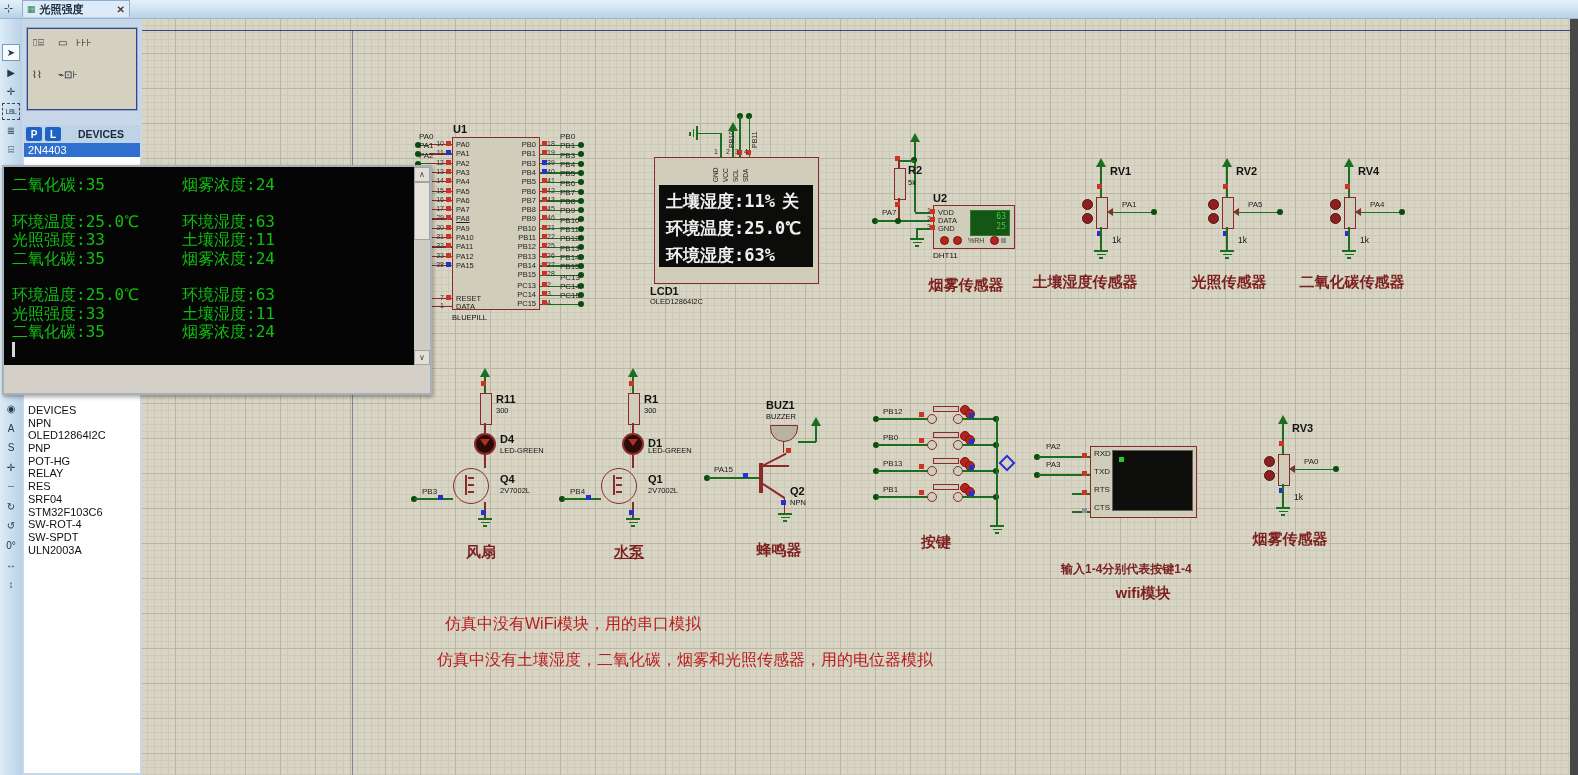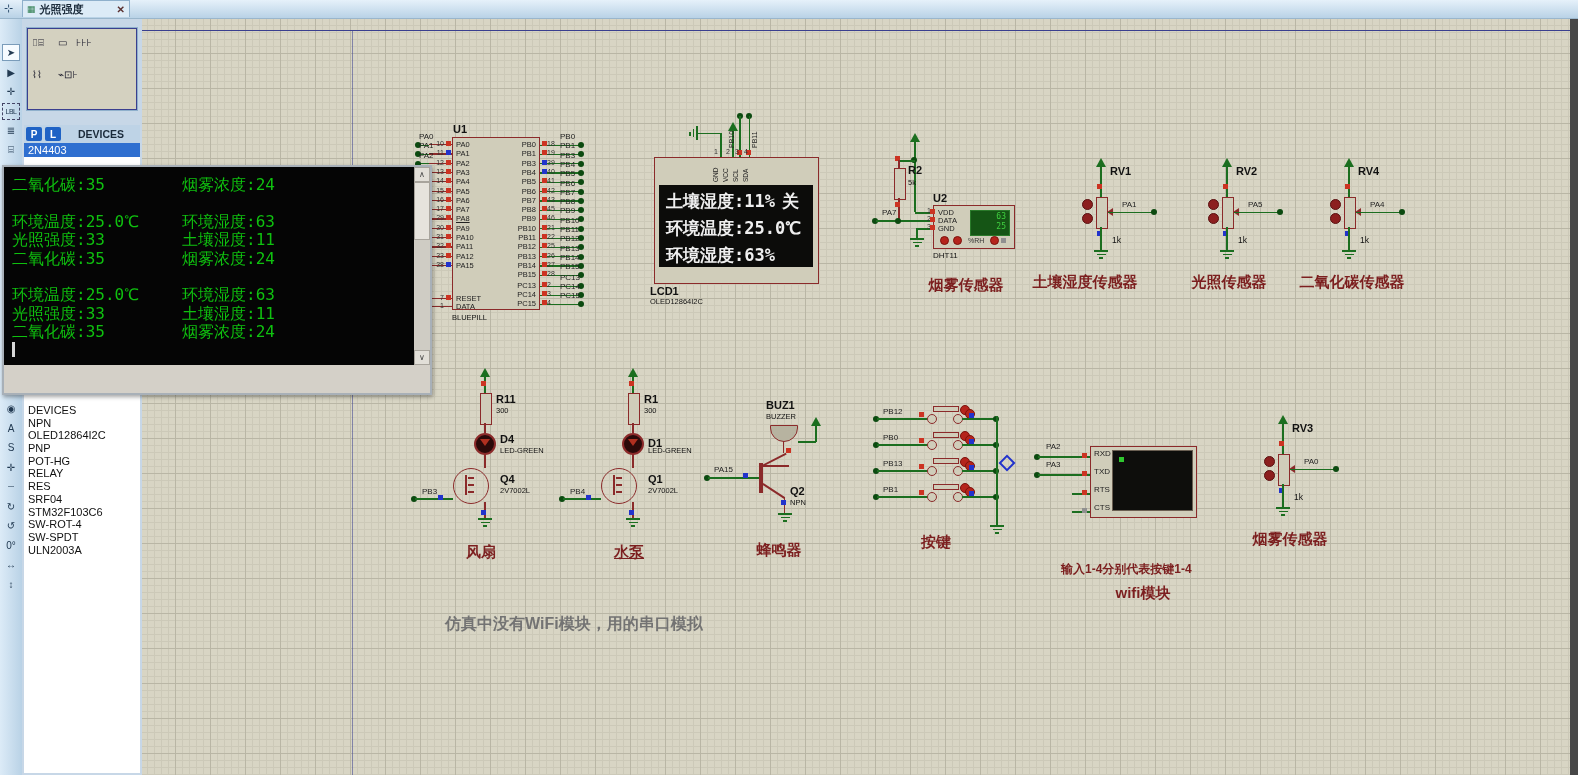--- a/index.html
+++ b/index.html
@@ -27,21 +27,21 @@
   .sqb{width:5px;height:5px;background:#2233cc}
   .sqg{width:5px;height:5px;background:#909090}
   .body{background:#d0cdba;border:1px solid #8b2a2a}
   .ref{font-size:11px;font-weight:bold;color:#111;white-space:nowrap}
   .val{font-size:7.5px;color:#111;white-space:nowrap}
   .net{font-size:8px;color:#222;white-space:nowrap}
   .pn{font-size:7px;color:#333;white-space:nowrap}
   .pin{font-size:7.5px;color:#222;white-space:nowrap}
   .cn{font-size:15px;font-weight:bold;color:#7c1f1f;white-space:nowrap}
   .cn2{font-size:12px;font-weight:bold;color:#7c1f1f;white-space:nowrap}
-  .cn3{font-size:16px;font-weight:bold;color:#737373;white-space:nowrap}
+  .cn3{font-size:16px;font-weight:normal;color:#b91c1c;white-space:nowrap}
   .ctr{transform:translateX(-50%)}
   .tri{width:0;height:0;border-left:5px solid transparent;border-right:5px solid transparent;border-bottom:9px solid #1b6e1f}
   .gbar{background:#1b6e1f}
   .led{border-radius:50%;background:#2b0a0a;border:2px solid #8b2a2a}
   .ledtri{width:0;height:0;border-left:5px solid transparent;border-right:5px solid transparent;border-top:7px solid #b03020}
   .fet{border-radius:50%;border:1.5px solid #8b2a2a}
   .potbtn{width:9px;height:9px;border-radius:50%;background:#8c1f1f;border:1px solid #5a1010}
   .warr{width:0;height:0;border-top:4px solid transparent;border-bottom:4px solid transparent;border-right:6px solid #8b2a2a}
   .dome{border:1.5px solid #8b2a2a;border-radius:0 0 14px 14px;background:#b7b3a0}
   .kc{width:8px;height:8px;border:1.5px solid #8b2a2a;border-radius:50%;background:#d0cdba}
@@ -618,20 +618,21 @@
       <div class="a gw" style="left:8px;top:34px;width:52px;height:1.5px;"></div>
       <div class="a sqr" style="left:52px;top:31px;"></div>
       <div class="a gw" style="left:42px;top:53px;width:18px;height:1.5px;"></div>
       <div class="a sqr" style="left:52px;top:50px;"></div>
       <div class="a gw" style="left:42px;top:71px;width:18px;height:1.5px;"></div>
       <div class="a sqg" style="left:52px;top:68px;"></div>
       <div class="a cn ctr" style="left:113px;top:99px;margin-top:45px;">wifi模块</div>
       <div class="a cn2" style="left:31px;top:121px;">输入1-4分别代表按键1-4</div>
     </div>
     <div class="a cn3" style="left:445px;top:614px;">仿真中没有WiFi模块，用的串口模拟</div>
+    <div class="a cn3" style="left:437px;top:650px;">仿真中没有土壤湿度，二氧化碳，烟雾和光照传感器，用的电位器模拟</div>
   </div>
 
 <div id="tabbar">
   <div id="app-mini">⊹</div>
   <div class="tab">
     <span class="tab-ic">▦</span>
     <span class="tab-tt">光照强度</span>
     <span class="tab-x">✕</span>
   </div>
 </div>

